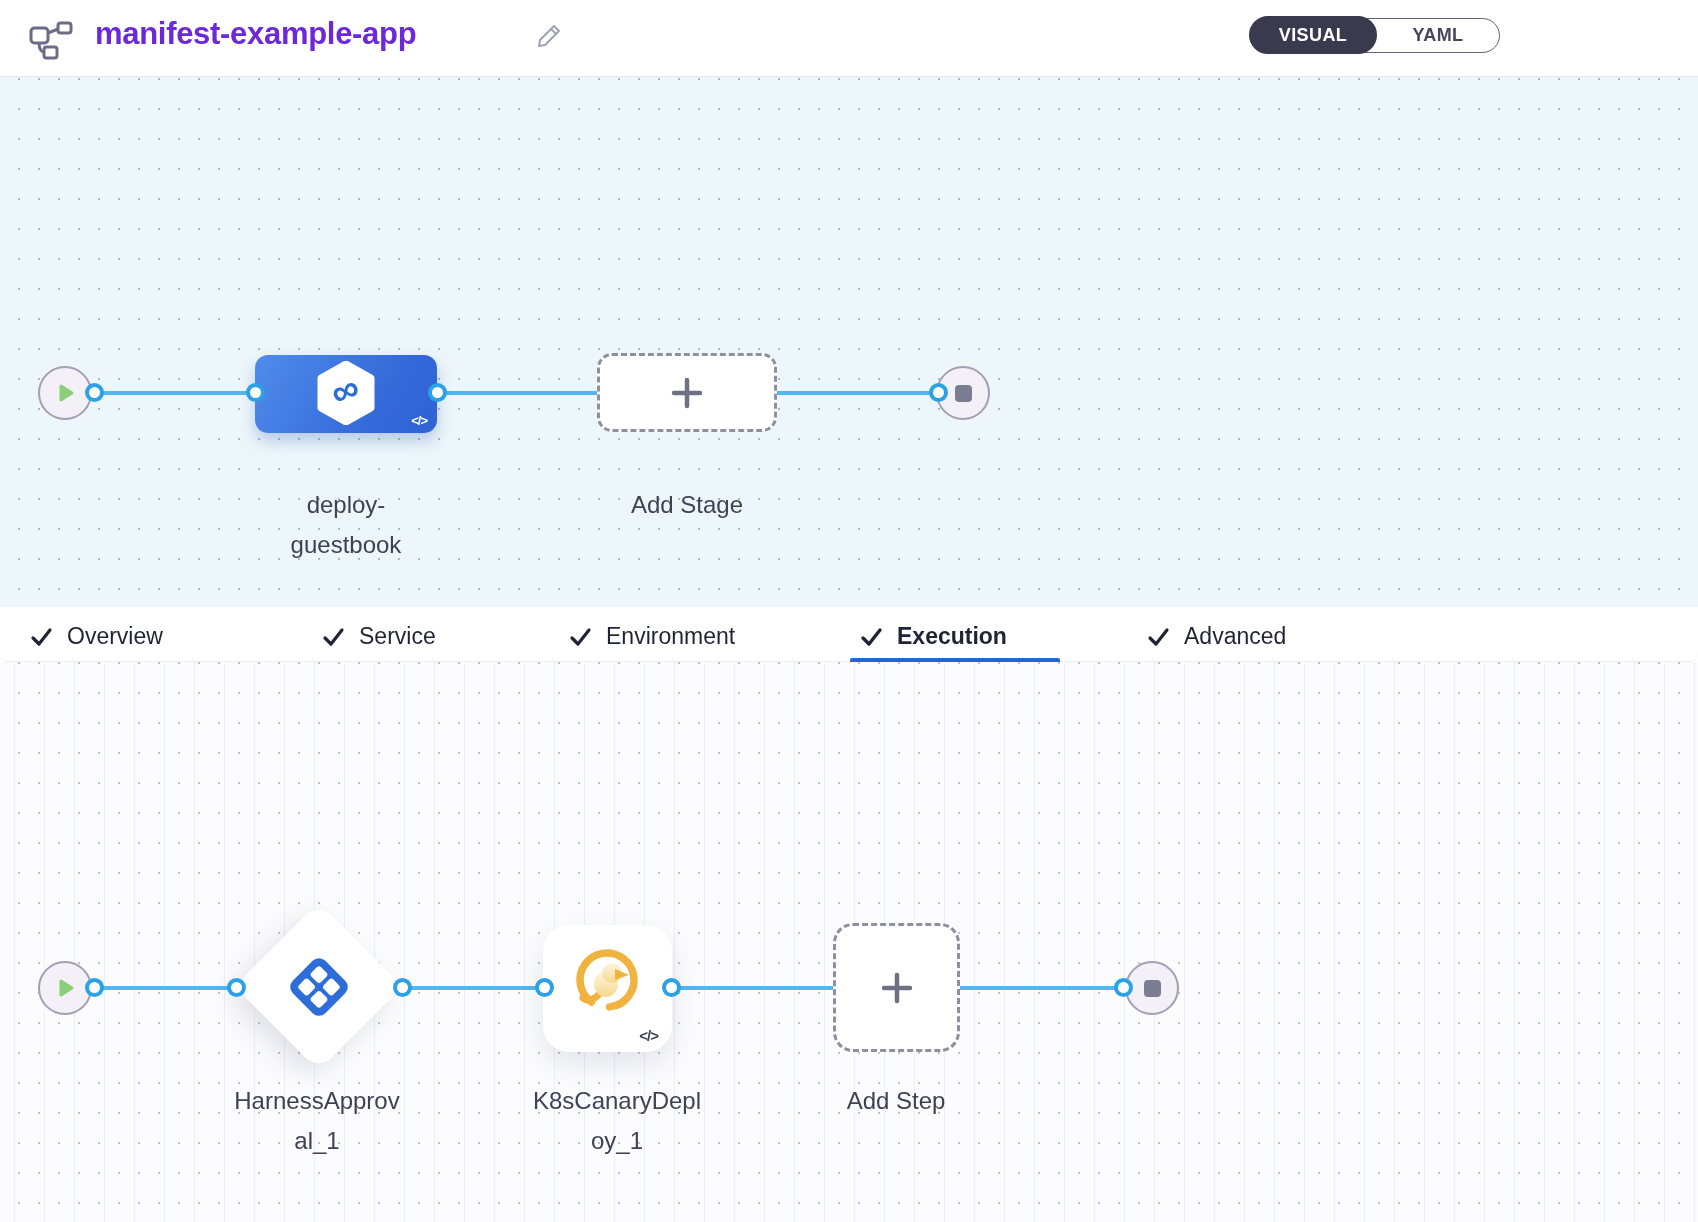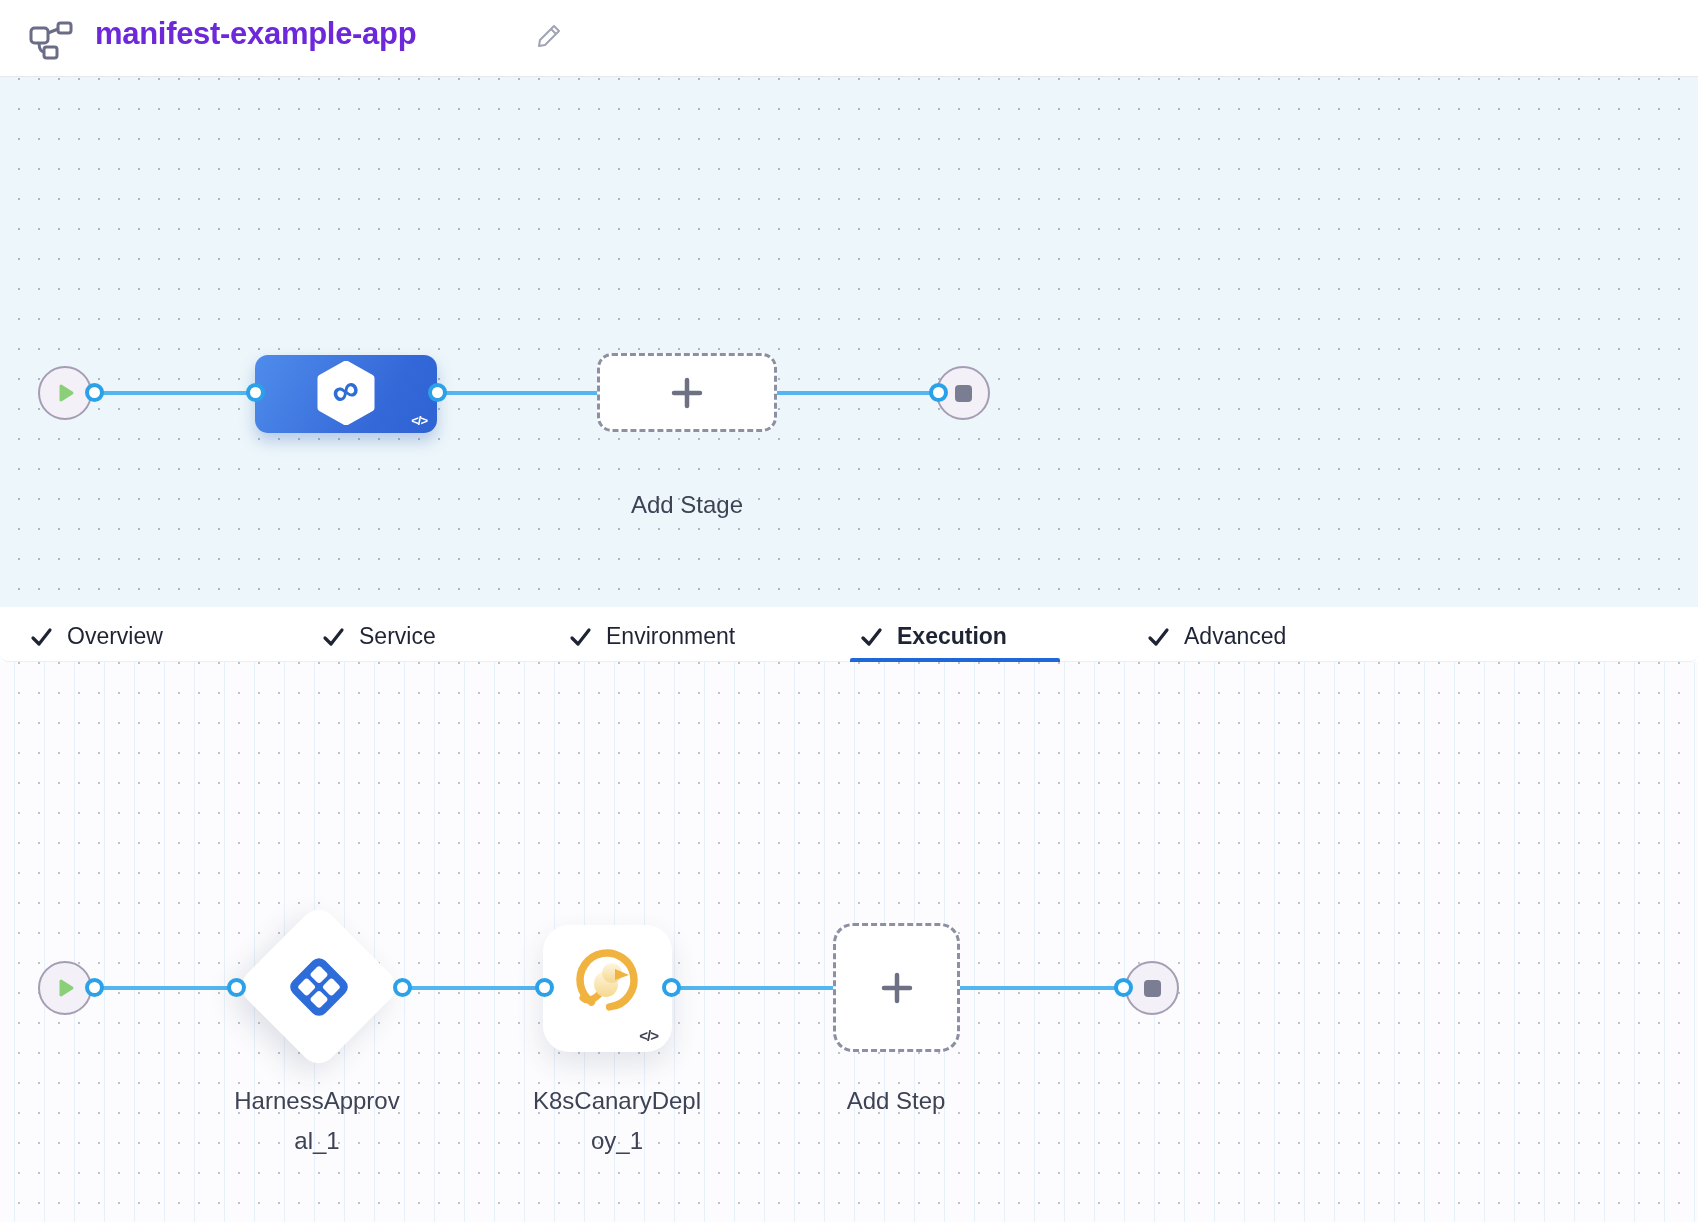--- a/index.html
+++ b/index.html
@@ -90,20 +90,24 @@
       <rect x="30" y="3" width="13" height="10" rx="2.5"></rect>
       <rect x="16" y="27" width="13" height="11" rx="2.5"></rect>
       <path d="M20 13 L30 9"></path>
       <path d="M11 23 C11 30 14 32 16 32"></path>
     </svg>
     <div class="title">manifest-example-app</div>
     <svg class="pencil" width="30" height="30" viewBox="0 0 30 30" fill="none" stroke="#a0a3b5" stroke-width="2" stroke-linejoin="round">
       <path d="M21 4 L26 9 L12 23 L6 24 L7 18 Z"></path>
       <path d="M18 7 L23 12"></path>
     </svg>
+    <div class="toggle">
+      <div class="toggle-seg toggle-visual">VISUAL</div>
+      <div class="toggle-seg toggle-yaml">YAML</div>
+    </div>
   </div>
 
   <div class="canvas stage-canvas">
     <div class="pipe-line" style="left:94px; top:314px; width:844px;"></div>
 
     <div class="node-circle" style="left:38px; top:289px;">
       <svg width="24" height="24" viewBox="0 0 24 24">
         <polygon points="8,5 19,12 8,19" fill="#8bd078" stroke="#8bd078" stroke-width="3" stroke-linejoin="round"></polygon>
       </svg>
     </div>
@@ -124,20 +128,21 @@
 
     <div class="node-circle" style="left:936px; top:289px;">
       <div class="stop-square"></div>
     </div>
 
     <div class="conn-dot" style="left:85px;  top:306px;"></div>
     <div class="conn-dot" style="left:246px; top:306px;"></div>
     <div class="conn-dot" style="left:428px; top:306px;"></div>
     <div class="conn-dot" style="left:929px; top:306px;"></div>
 
+    <div class="node-label" style="left:256px; top:408px; width:180px;">deploy-guestbook</div>
     <div class="node-label" style="left:597px; top:408px; width:180px;">Add Stage</div>
   </div>
 
   <div class="tabbar">
     <div class="tab" style="left:30px">
       <svg width="23" height="23" viewBox="0 0 23 23">
         <polyline points="3,13 9,19 20,5" fill="none" stroke="#1e2434" stroke-width="3.2" stroke-linecap="round" stroke-linejoin="round"></polyline>
       </svg>
       <span class="tab-label">Overview</span>
     </div>

